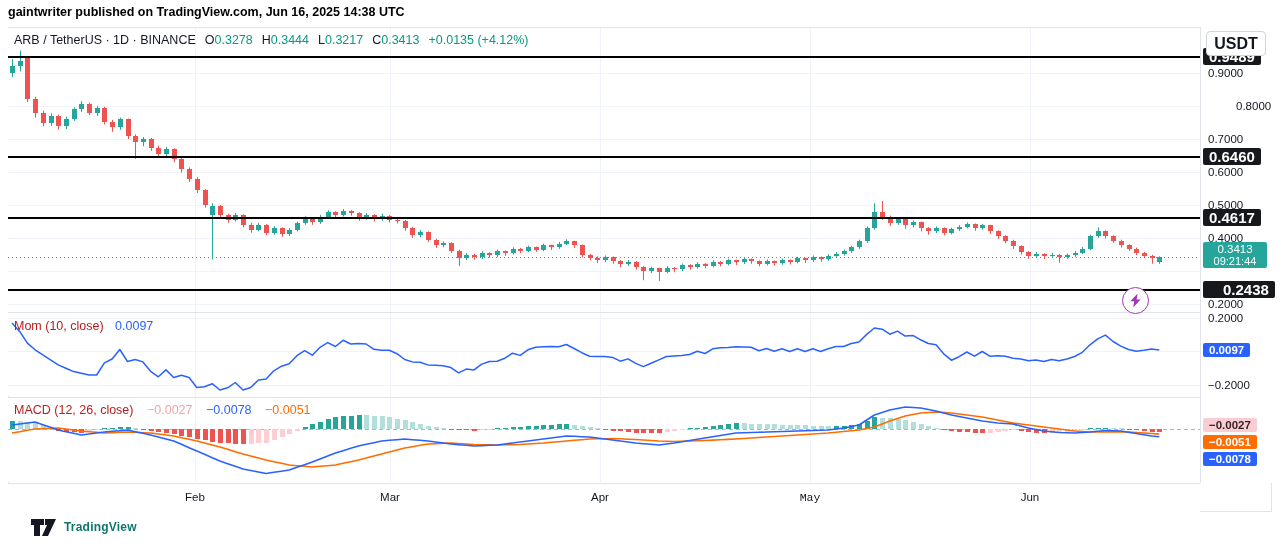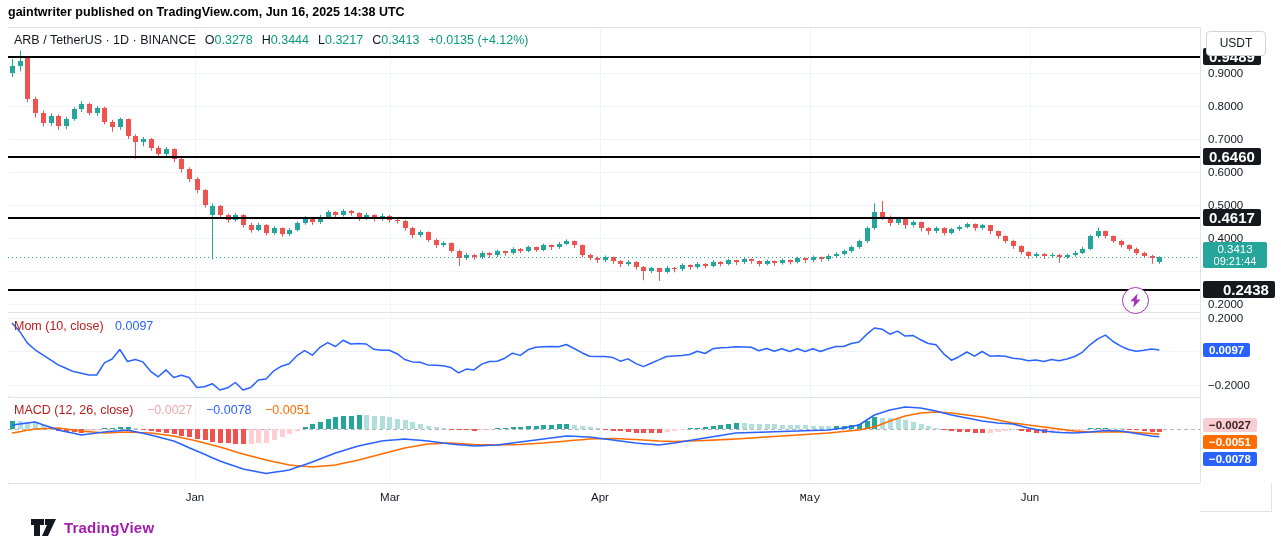--- a/index.html
+++ b/index.html
@@ -26,27 +26,27 @@
   .px-teal{position:absolute;left:2px;width:60px;background:#26A69A;color:#fff;border-radius:2px;
     text-align:center;font-size:11.5px;z-index:5;padding:1px 2px;}
   .px-teal .cd{font-size:11px;}
   .lb-blue{position:absolute;left:2px;background:#2962FF;color:#fff;font-size:11.5px;font-weight:700;
     border-radius:2px;padding:1px 6px;z-index:5;}
   .lb-orange{position:absolute;left:2px;background:#FF6D00;color:#fff;font-size:11.5px;font-weight:700;
     border-radius:2px;padding:1px 6px;z-index:5;}
   .lb-pink{position:absolute;left:2px;background:#F8CDD3;color:#3c1e22;font-size:11.5px;font-weight:700;
     border-radius:2px;padding:1px 6px;z-index:5;}
   .usdt-btn{position:absolute;left:5px;top:4px;width:58px;height:23px;background:#fff;border:1px solid #d1d4dc;
-    border-radius:4px;font-size:12px;font-weight:400;color:#131722;text-align:center;line-height:23px;z-index:8;cursor:pointer;}
+    border-radius:4px;font-size:16px;font-weight:700;color:#131722;text-align:center;line-height:23px;z-index:8;cursor:pointer;}
   .time-axis{position:absolute;left:8px;top:483px;width:1192px;height:29px;border-top:1px solid #e0e3eb;background:#fff;z-index:3;}
   .month{position:absolute;top:7px;transform:translateX(-50%);font-size:11.5px;color:#131722;}
   .flash{position:absolute;left:1122px;top:287px;width:27px;height:27px;border:1.6px solid #A235B5;border-radius:50%;
     background:#fff;box-sizing:border-box;z-index:7;display:flex;align-items:center;justify-content:center;}
   .footer-logo{position:absolute;left:30px;top:516px;display:flex;align-items:center;gap:7px;z-index:3;}
-  .footer-logo .txt{font-size:15px;font-weight:600;color:#a21caf;letter-spacing:0.2px;}
+  .footer-logo .txt{font-size:12px;font-weight:600;color:#0f766e;letter-spacing:0.2px;}
 </style>
 </head>
 <body>
 
 <div class="snapshot">
 
   <div class="hdr">gaintwriter published on TradingView.com, Jun 16, 2025 14:38 UTC</div>
 
   <div class="chart-frame"></div>
 
@@ -560,21 +560,21 @@
   <div class="legend" style="left:14px;top:403px;">
     <span class="ind-title">MACD (12, 26, close)</span>
     <span class="macd-v" style="color:#f0a6ad;">−0.0027</span>
     <span class="macd-v" style="color:#2962FF;">−0.0078</span>
     <span class="macd-v" style="color:#FF6D00;">−0.0051</span>
   </div>
 
   <div class="axis-col" id="axis-col">
     <div class="usdt-btn">USDT</div>
   <div class="axis-tick" style="top: 38px;">0.9000</div>
-      <div class="axis-tick" style="top: 71px;">0.8000</div>
+      <div class="axis-tick" style="top: 71px; margin-left: 28px;">0.8000</div>
       <div class="axis-tick" style="top: 104px;">0.7000</div>
       <div class="axis-tick" style="top: 137px;">0.6000</div>
       <div class="axis-tick" style="top: 170px;">0.5000</div>
       <div class="axis-tick" style="top: 203px;">0.4000</div>
       <div class="axis-tick" style="top: 269px;">0.2000</div>
       <div class="px-label" style="top: 21px;">0.9489</div>
       <div class="px-label" style="top: 121px;">0.6460</div>
       <div class="px-label" style="top: 182px;">0.4617</div>
       <div class="px-label" style="top: 254px; padding-left: 20px;">0.2438</div>
       <div class="px-teal" style="top: 215px;">
@@ -583,21 +583,21 @@
       </div>
       <div class="axis-tick" style="top: 283px;">0.2000</div>
       <div class="axis-tick" style="top: 350px;">−0.2000</div>
       <div class="lb-blue" style="top: 316px;">0.0097</div>
       <div class="lb-pink" style="top: 391px;">−0.0027</div>
       <div class="lb-orange" style="top: 408px;">−0.0051</div>
       <div class="lb-blue" style="top: 425px;">−0.0078</div>
     </div>
 
   <div class="time-axis" id="time-axis">
-      <div class="month" style="left: 187px;">Jan</div>
+      <div class="month" style="left: 187px;">Feb</div>
       <div class="month" style="left: 382px;">Mar</div>
       <div class="month" style="left: 592px;">Apr</div>
       <div class="month" style="left: 802px; font-family: Liberation Mono, monospace;">May</div>
       <div class="month" style="left: 1022px;">Jun</div>
     </div>
 
   <div class="flash">
     <svg width="13" height="15" viewBox="0 0 13 15">
       <polygon points="8.6,0.5 1.4,8.3 5.2,8.3 4.2,14.5 11.6,6.4 7.6,6.4" fill="#A235B5"></polygon>
     </svg>

